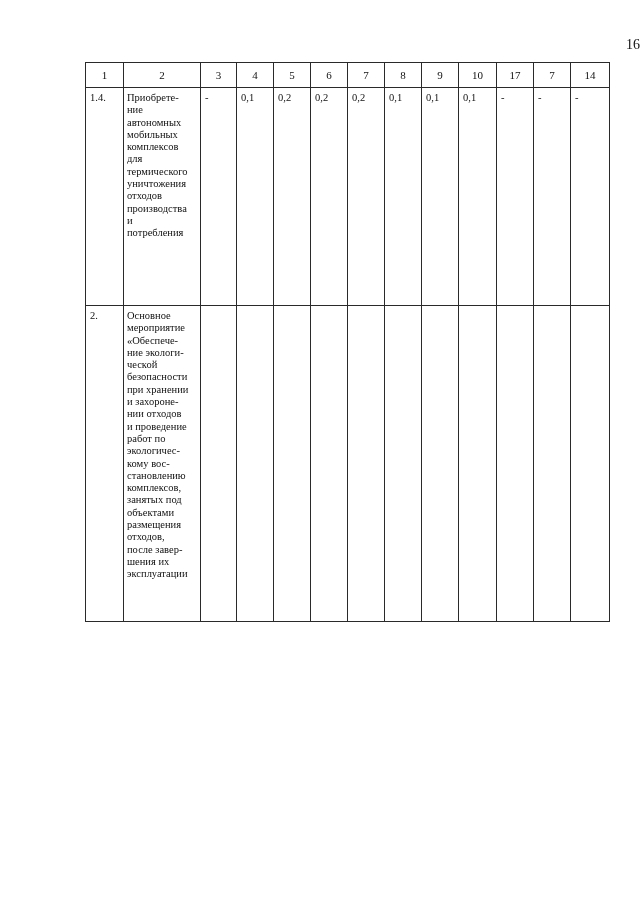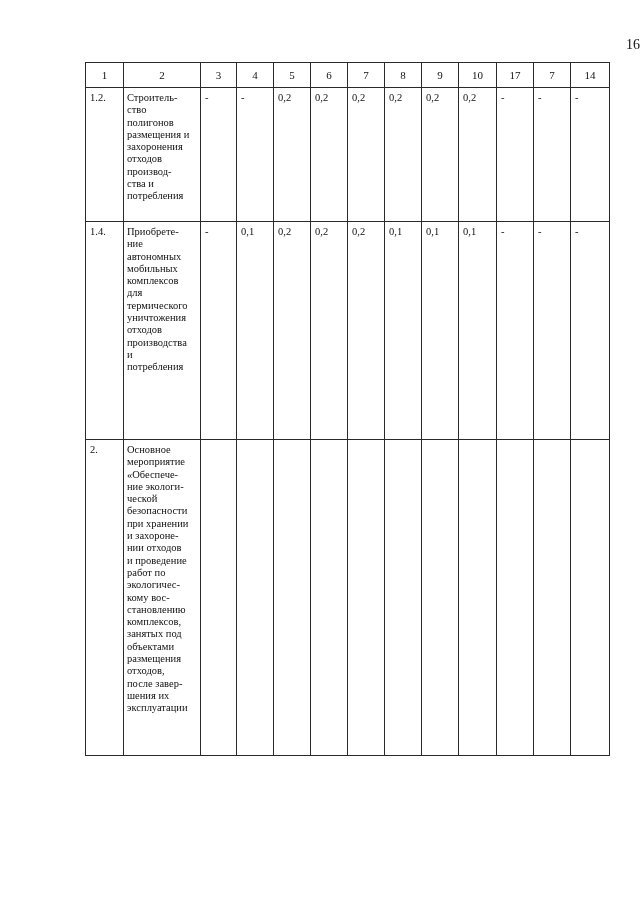--- a/index.html
+++ b/index.html
@@ -47,43 +47,20 @@
     <td>6</td>
     <td>7</td>
     <td>8</td>
     <td>9</td>
     <td>10</td>
     <td>17</td>
     <td>7</td>
     <td>14</td>
   </tr>
 
-  <tr style="height:134px">
-    <td class="num">1.2.</td>
-    <td class="name">Строитель-
-ство
-полигонов
-размещения и
-захоронения
-отходов
-производ-
-ства и
-потребления</td>
-    <td class="val">-</td>
-    <td class="val">-</td>
-    <td class="val">0,2</td>
-    <td class="val">0,2</td>
-    <td class="val">0,2</td>
-    <td class="val">0,2</td>
-    <td class="val">0,2</td>
-    <td class="val">0,2</td>
-    <td class="val">-</td>
-    <td class="val">-</td>
-    <td class="val">-</td>
-  </tr>
 
 
   <tr style="height:218px">
     <td class="num">1.4.</td>
     <td class="name">Приобрете-
 ние
 автономных
 мобильных
 комплексов
 для

